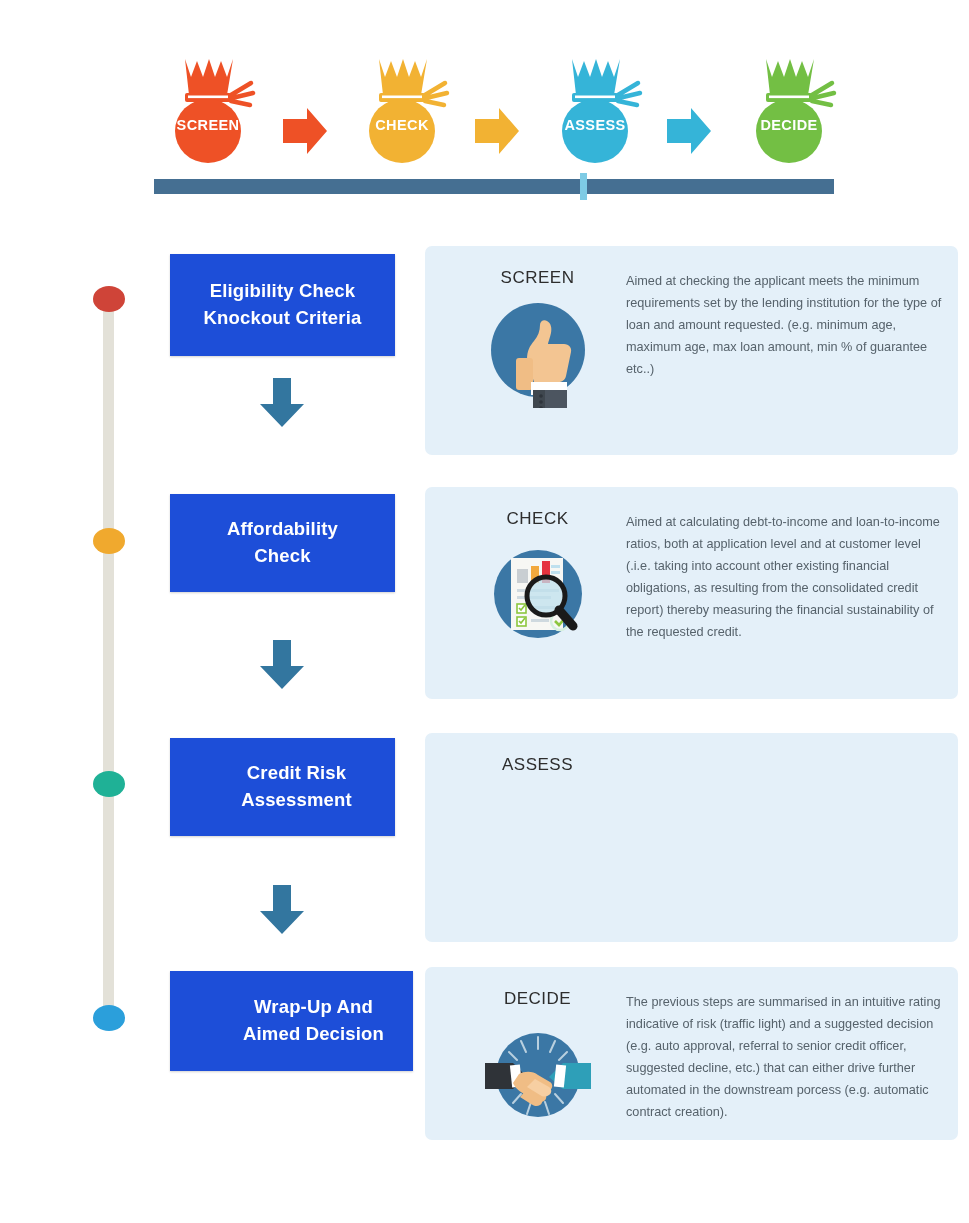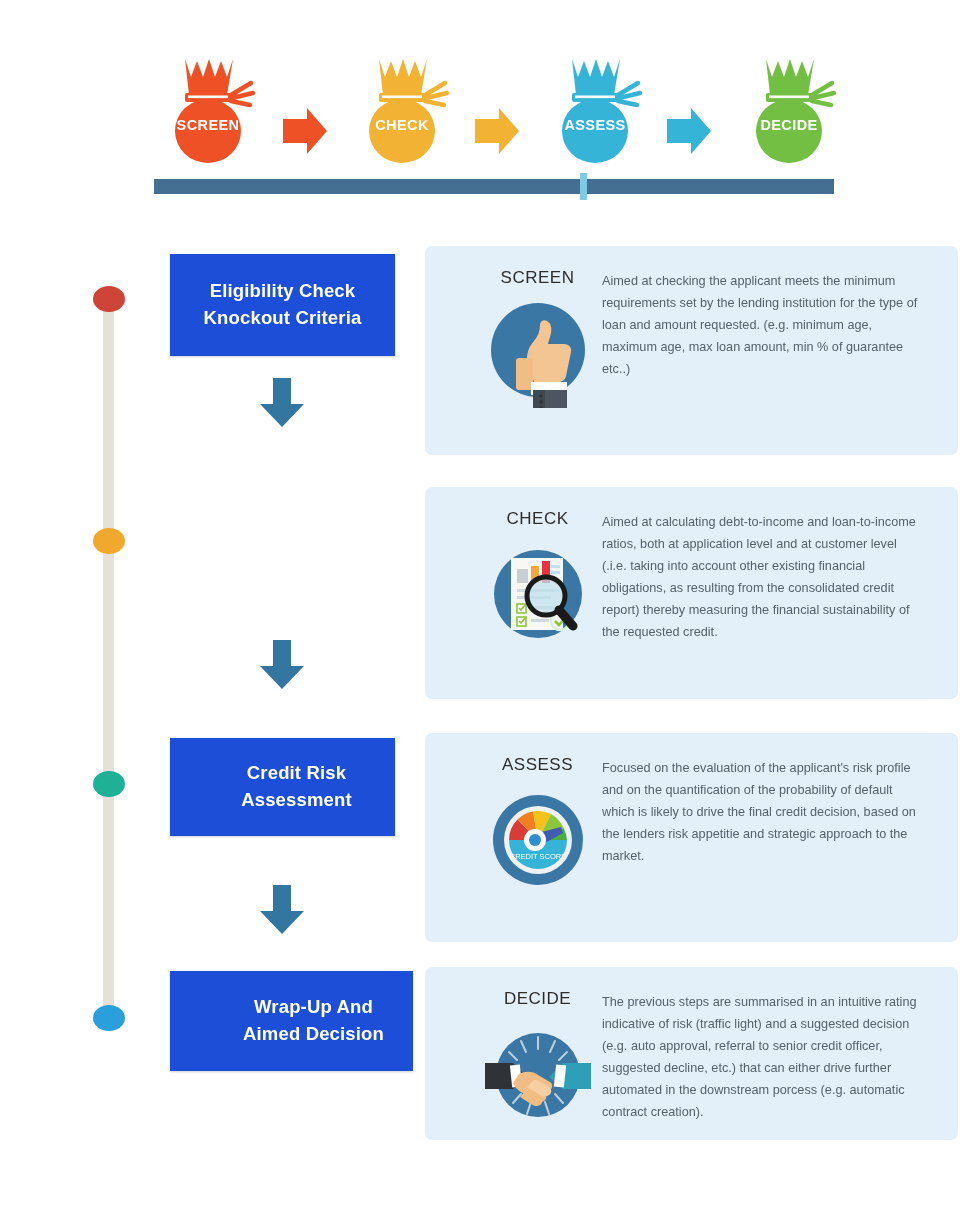--- a/index.html
+++ b/index.html
@@ -73,21 +73,21 @@
     position: absolute; left: 30px; top: 22px;
     width: 165px; text-align: center;
   }
   .card-icon-label {
     font-size: 17px; color: #2d2d2d; letter-spacing: .5px;
     font-family: "Liberation Sans", sans-serif; margin-bottom: 10px;
   }
   .card-icon-art { width: 110px; height: 110px; margin: 0 auto; }
   .card-icon-art svg { display: block; width: 110px; height: 110px; }
   .card-body {
-    position: absolute; left: 177px; top: 24px; width: 316px;
+    position: absolute; left: 201px; top: 24px; width: 316px;
     font-size: 12.7px; line-height: 1.74; color: #56626b;
     font-family: "Liberation Sans", sans-serif;
   }
 </style>
 </head>
 <body>
 
 <div id="stage">
 
   <div id="top-strip">
@@ -193,20 +193,26 @@
             <circle cx="58" cy="104" r="1.8" fill="#2e343b"></circle>
             <circle cx="58" cy="110" r="1.8" fill="#2e343b"></circle>
           </svg>
         </div>
       </div>
       <div class="card-body">Aimed at checking the applicant meets the minimum requirements set by the lending institution for the type of loan and amount requested. (e.g. minimum age, maximum age, max loan amount, min % of guarantee etc..)</div>
     </div>
   </div>
 
   <div class="row" style="top:487px; height:215px;">
+    <div class="step-box" style="left:170px; top:7px; width:225px; height:98px;">
+      <div class="step-title">
+        <span>Affordability</span><br>
+        <span>Check</span>
+      </div>
+    </div>
 
     <div class="down-arrow" style="left:258px; top:153px;">
       <svg viewBox="0 0 48 50">
           <path d="M15 0 L33 0 L33 26 L46 26 L24 49 L2 26 L15 26 Z" fill="#33769f"></path>
         </svg>
     </div>
 
     <div class="card" style="top:0; height:212px;">
       <div class="card-icon-col">
         <div class="card-icon-label">CHECK</div>
@@ -248,38 +254,21 @@
 
     <div class="down-arrow" style="left:258px; top:152px;">
       <svg viewBox="0 0 48 50">
           <path d="M15 0 L33 0 L33 26 L46 26 L24 49 L2 26 L15 26 Z" fill="#33769f"></path>
         </svg>
     </div>
 
     <div class="card" style="top:0; height:209px;">
       <div class="card-icon-col">
         <div class="card-icon-label">ASSESS</div>
-        <div class="card-icon-art">
-          <svg viewBox="0 0 110 110">
-            <circle cx="55" cy="55" r="45" fill="#3b77a5"></circle>
-            <circle cx="55" cy="55" r="34" fill="#eef2f3"></circle>
-            <path d="M55 55 L26 55 A29 29 0 0 1 34.5 34.5 Z" fill="#d93b36"></path>
-            <path d="M55 55 L34.5 34.5 A29 29 0 0 1 50 26.4 Z" fill="#f07f1f"></path>
-            <path d="M55 55 L50 26.4 A29 29 0 0 1 68 29 Z" fill="#f5c21c"></path>
-            <path d="M55 55 L68 29 A29 29 0 0 1 80.5 43 Z" fill="#8cc63e"></path>
-            <path d="M55 55 L80.5 43 A29 29 0 0 1 84 55 Z" fill="#4cae3f"></path>
-            <path d="M26 55 A29 29 0 0 0 84 55 Z" fill="#35b4d8"></path>
-            <path d="M47 50 L78 42 L80 48 L58 60 Z" fill="#3f5cb0"></path>
-            <circle cx="52" cy="55" r="11" fill="#ffffff"></circle>
-            <circle cx="52" cy="55" r="6" fill="#2d8fd0"></circle>
-            <text x="55" y="74" font-family="'Liberation Sans', sans-serif" font-size="7.5" fill="#ffffff" text-anchor="middle">CREDIT SCORE</text>
-          </svg>
-        </div>
-      </div>
-      <div class="card-body">Focused on the evaluation of the applicant's risk profile and on the quantification of the probability of default which is likely to drive the final credit decision, based on the lenders risk appetitie and strategic approach to the market.</div>
+      </div>
     </div>
   </div>
 
   <div class="row" style="top:967px; height:170px;">
     <div class="step-box" style="left:170px; top:4px; width:243px; height:100px;padding-left:44px;">
       <div class="step-title">
         <span>Wrap-Up And</span><br>
         <span>Aimed Decision</span>
       </div>
     </div>

